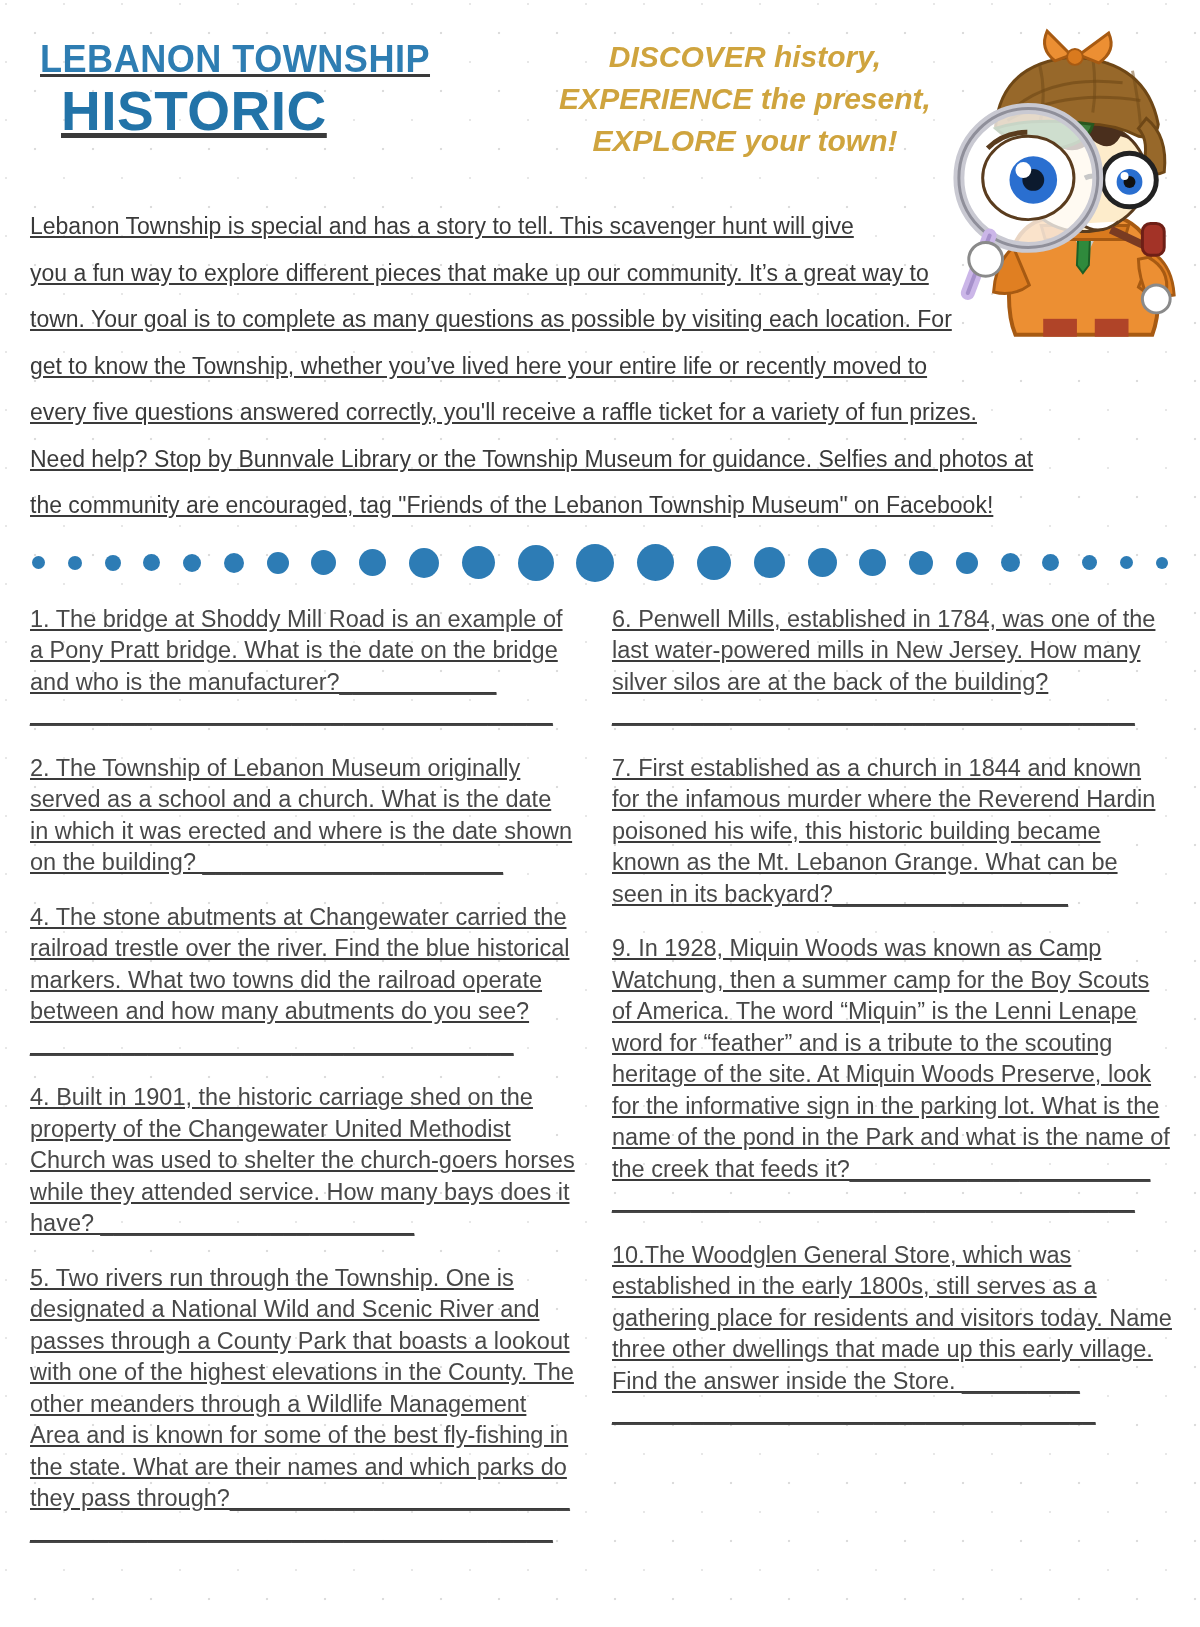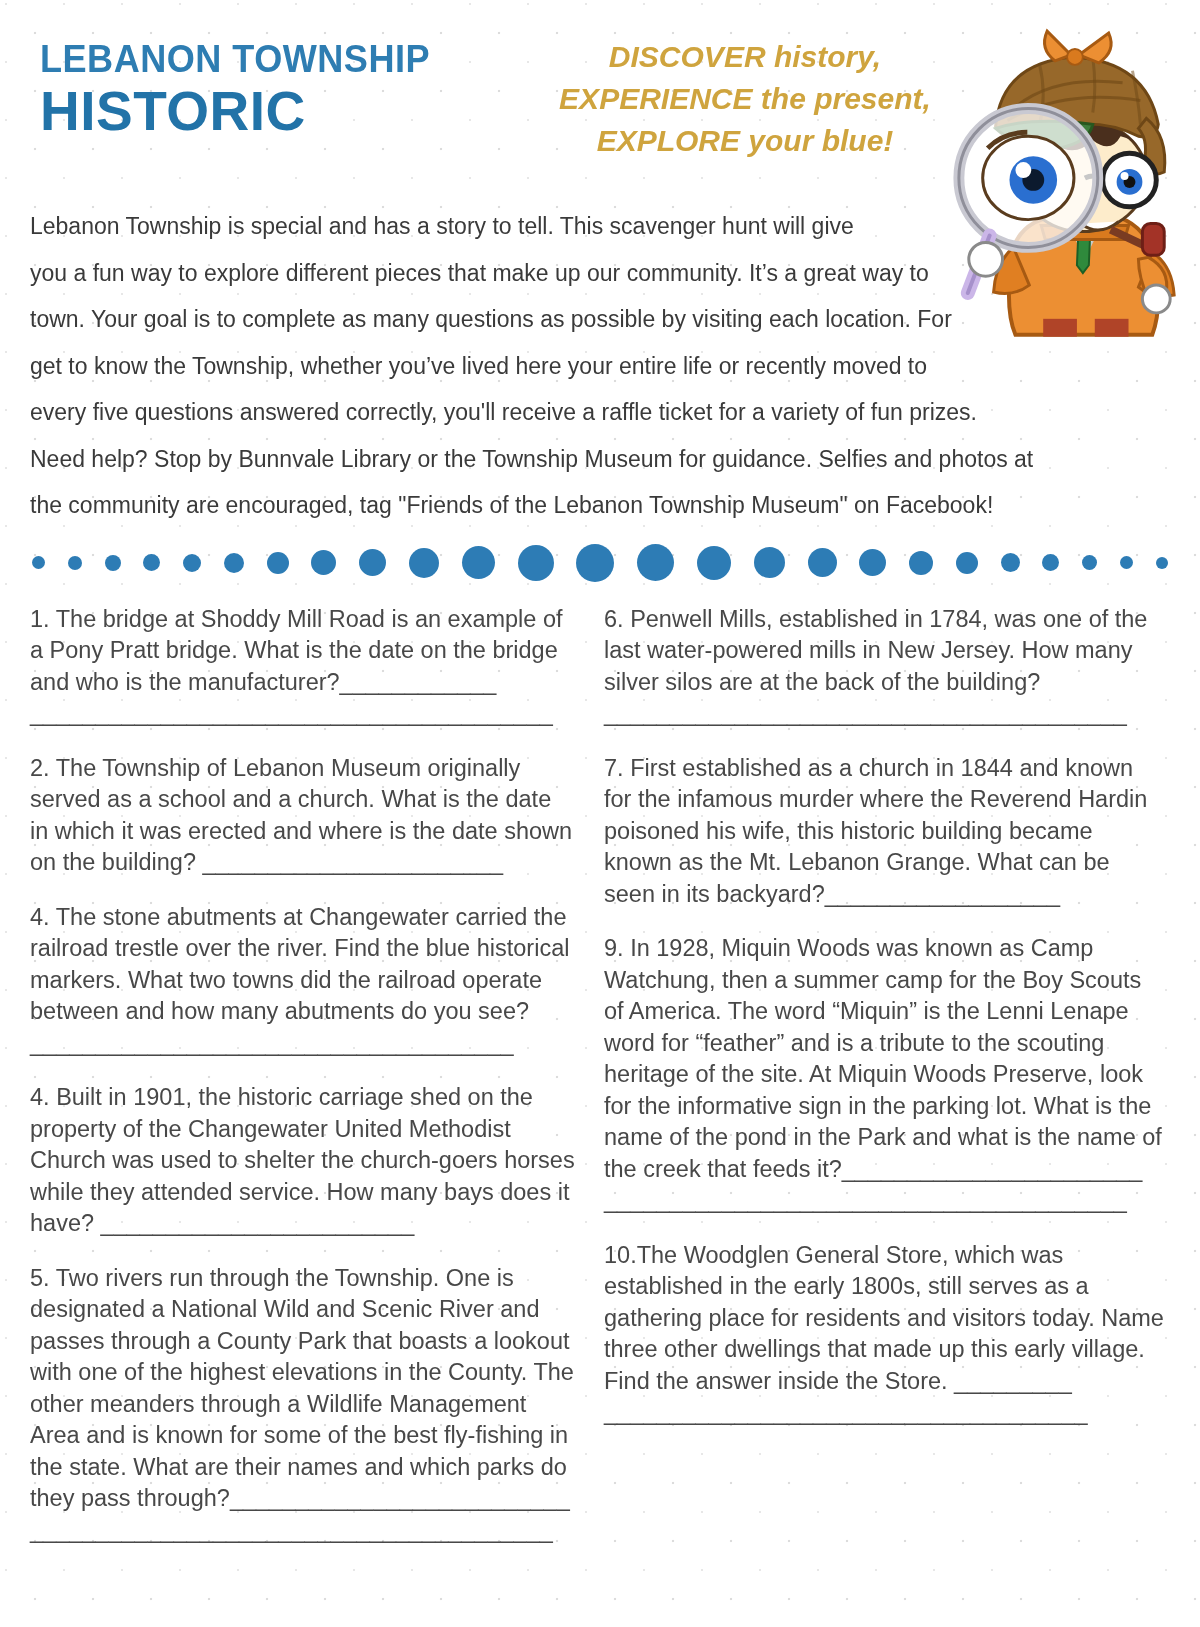--- a/index.html
+++ b/index.html
@@ -12,20 +12,21 @@
     height: 1627px;
     margin: 0 auto;
     overflow: hidden;
     background-color: #ffffff;
     background-image:
       radial-gradient(#dcdcdc 1.2px, transparent 1.6px),
       radial-gradient(#e7e7e7 1.1px, transparent 1.5px);
     background-size: 58px 58px, 58px 58px;
     background-position: 6px 4px, 35px 33px;
     color: var(--text);
+    text-decoration: underline;
   }
 
   
   .header { position: relative; padding: 38px 0 0 40px; height: 192px; }
   .title-block { width: 520px; }
   .title-line1 {
     font-size: 38px;
     font-weight: 700;
     letter-spacing: 0.5px;
     color: var(--title-blue);
@@ -33,20 +34,21 @@
     transform-origin: left center;
     white-space: nowrap;
   }
   .title-line2, .title-line3 {
     font-size: 55px;
     font-weight: 700;
     letter-spacing: 0.5px;
     line-height: 60px;
     color: var(--title-blue-bold);
     white-space: nowrap;
+    margin-left: 21px;
   }
   .tagline {
     position: absolute;
     left: 545px;
     top: 36px;
     width: 400px;
     text-align: center;
     font-style: italic;
     font-weight: 700;
     font-size: 30px;
@@ -79,21 +81,21 @@
     display: flex;
     justify-content: space-between;
     align-items: center;
   }
   .dot { background: var(--dot-blue); border-radius: 50%; flex: none; }
 
   
   .questions {
     display: flex;
     padding: 18px 38px 0 30px;
-    gap: 28px;
+    gap: 36px;
   }
   .q-col { }
   .q-col-left { width: 546px; flex: none; }
   .q-col-right { width: 560px; flex: none; }
   .question {
     font-size: 23.5px;
     line-height: 31.5px;
     color: #484848;
     margin-bottom: 23px;
     word-break: normal;
@@ -106,21 +108,21 @@
 <div class="page">
 
   <div class="header">
     <div class="title-block">
       <div class="title-line1">LEBANON TOWNSHIP</div>
       <div class="title-line2">HISTORIC</div>
     </div>
     <div class="tagline">
       <div>DISCOVER history,</div>
       <div>EXPERIENCE the present,</div>
-      <div>EXPLORE your blue!</div>
+      <div>EXPLORE your town!</div>
     </div>
 
     <svg class="detective" viewBox="0 0 250 330" xmlns="http://www.w3.org/2000/svg">
 
       <path d="M70 240 Q60 300 72 328 L210 328 Q222 295 210 245 Q200 215 170 208 L115 208 Q80 212 70 240 Z" fill="#ec8f33" stroke="#a75a12" stroke-width="4"></path>
 
       <path d="M70 240 Q52 255 50 285 Q70 290 86 278 Z" fill="#e07f22" stroke="#a75a12" stroke-width="3"></path>
       <path d="M210 245 Q230 258 232 288 Q210 292 196 280 Z" fill="#e07f22" stroke="#a75a12" stroke-width="3"></path>
 
       <rect x="100" y="312" width="34" height="18" fill="#b04428"></rect>

